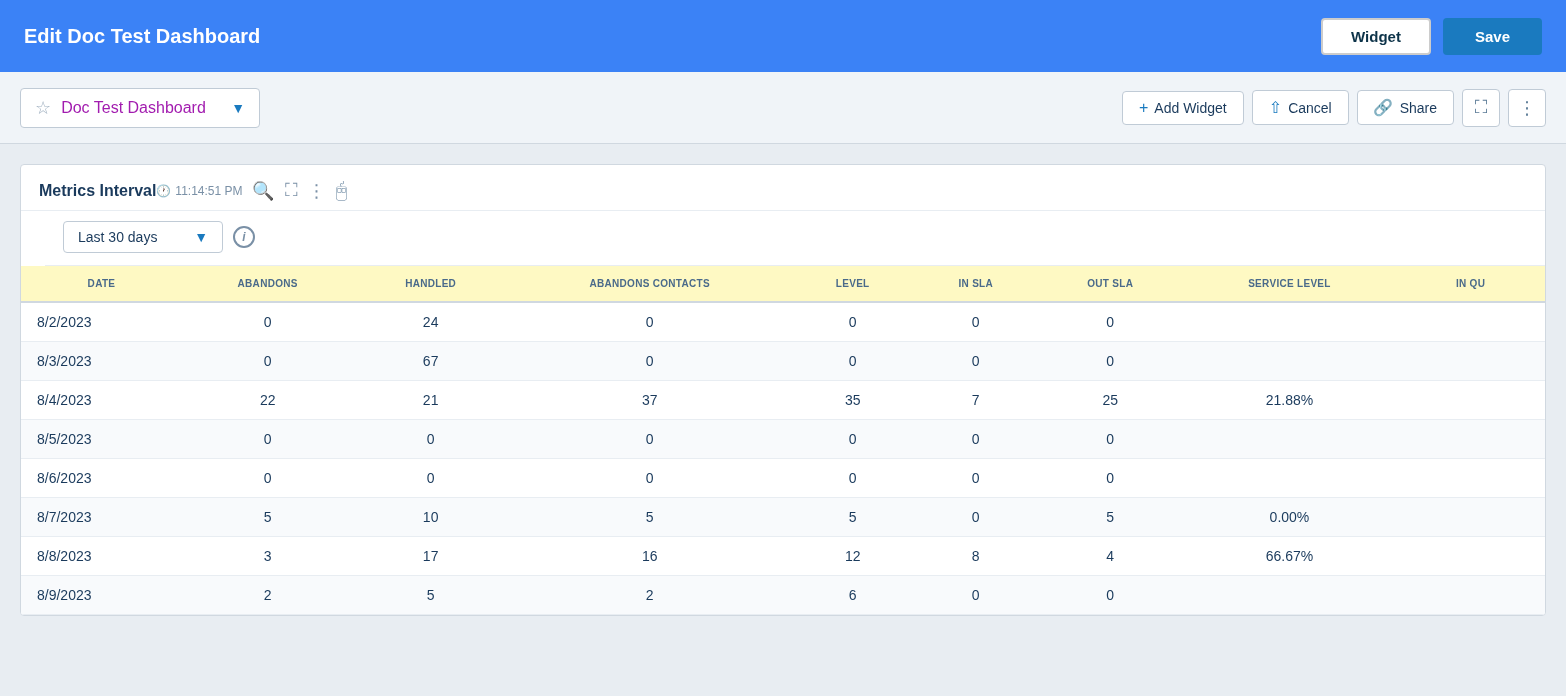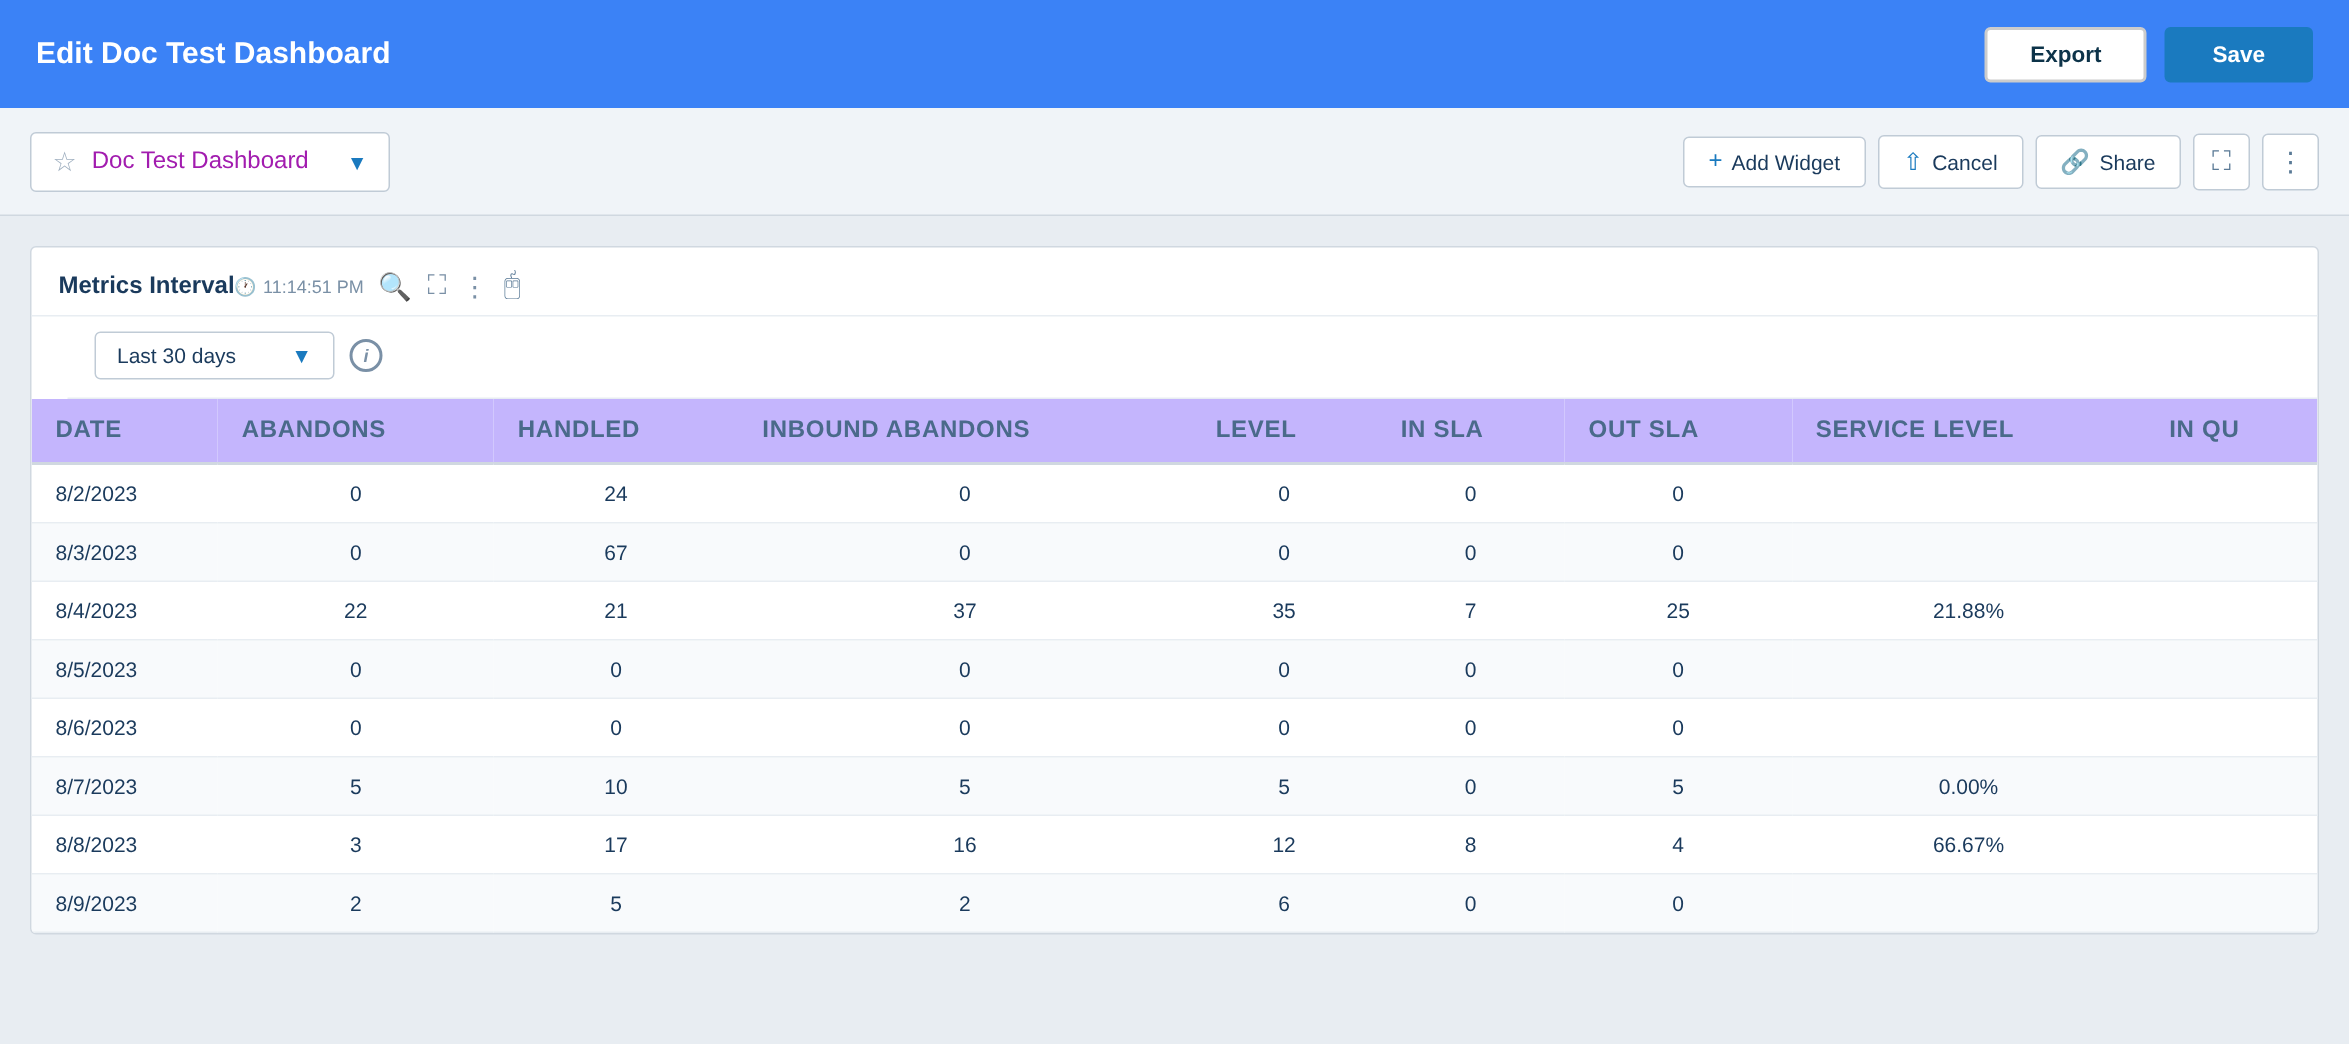--- a/index.html
+++ b/index.html
@@ -189,26 +189,26 @@
       overflow-x: auto;
       max-height: 400px;
       overflow-y: auto;
     }
     table {
       width: 100%;
       border-collapse: collapse;
       font-size: 14px;
     }
     thead th {
-      background: #c4b5fd;
+      background: #fef9c3;
       color: #4a6a8a;
       font-weight: 700;
-      font-size: 16px;
+      font-size: 10px;
       padding: 12px 16px;
-      text-align: left;
+      text-align: center;
       border-bottom: 2px solid #d0d8e0;
       white-space: nowrap;
       letter-spacing: 0.03em;
     }
     tbody tr {
       border-bottom: 1px solid #e8edf2;
     }
     tbody tr:nth-child(even) {
       background: #f8fafc;
     }
@@ -234,21 +234,21 @@
       font-size: 20px;
       color: #5a7a96;
     }
   </style>
 </head>
 <body>
 
 <div class="top-header">
   <span class="top-header-title">Edit Doc Test Dashboard</span>
   <div class="top-header-actions">
-    <button class="btn-cancel">Export</button>
+    <button class="btn-cancel">Widget</button>
     <button class="btn-save">Save</button>
   </div>
 </div>
 
 <div class="sub-header">
   <div class="dashboard-selector">
     <span class="star-icon">☆</span>
     <span class="dashboard-name">Doc Test Dashboard</span>
     <span class="chevron-down">▼</span>
   </div>
@@ -299,21 +299,21 @@
       <div class="info-icon">i</div>
     </div>
 
     <div class="table-container table-scroll-wrapper">
       <table>
         <thead>
           <tr>
             <th>DATE</th>
             <th>ABANDONS</th>
             <th>HANDLED</th>
-            <th>INBOUND ABANDONS</th>
+            <th>ABANDONS CONTACTS</th>
             <th>LEVEL</th>
             <th>IN SLA</th>
             <th>OUT SLA</th>
             <th>SERVICE LEVEL</th>
             <th style="min-width:80px;">IN QU</th>
           </tr>
         </thead>
         <tbody id="table-body">
         <tr>
               <td>8/2/2023</td>

